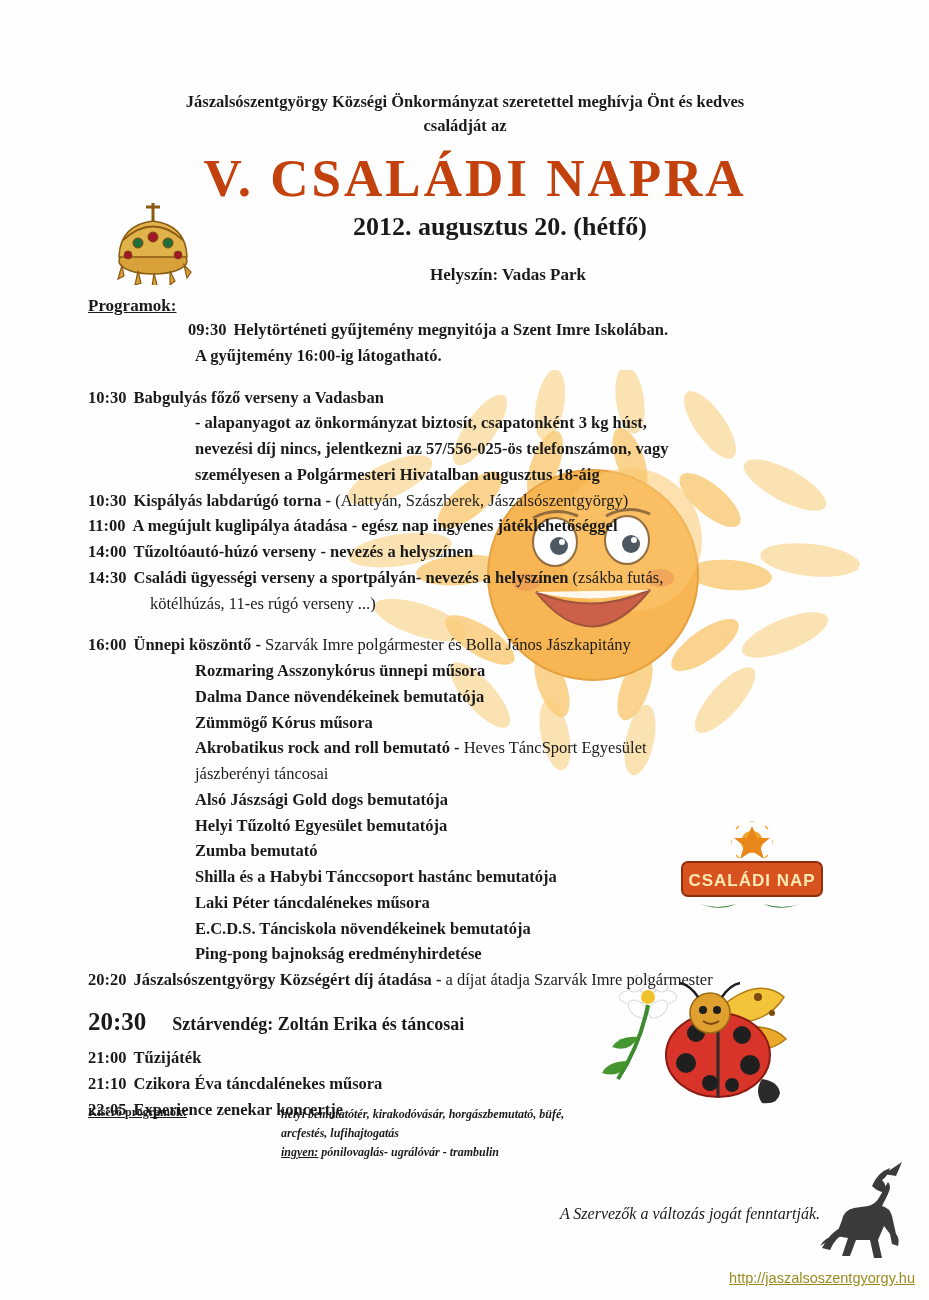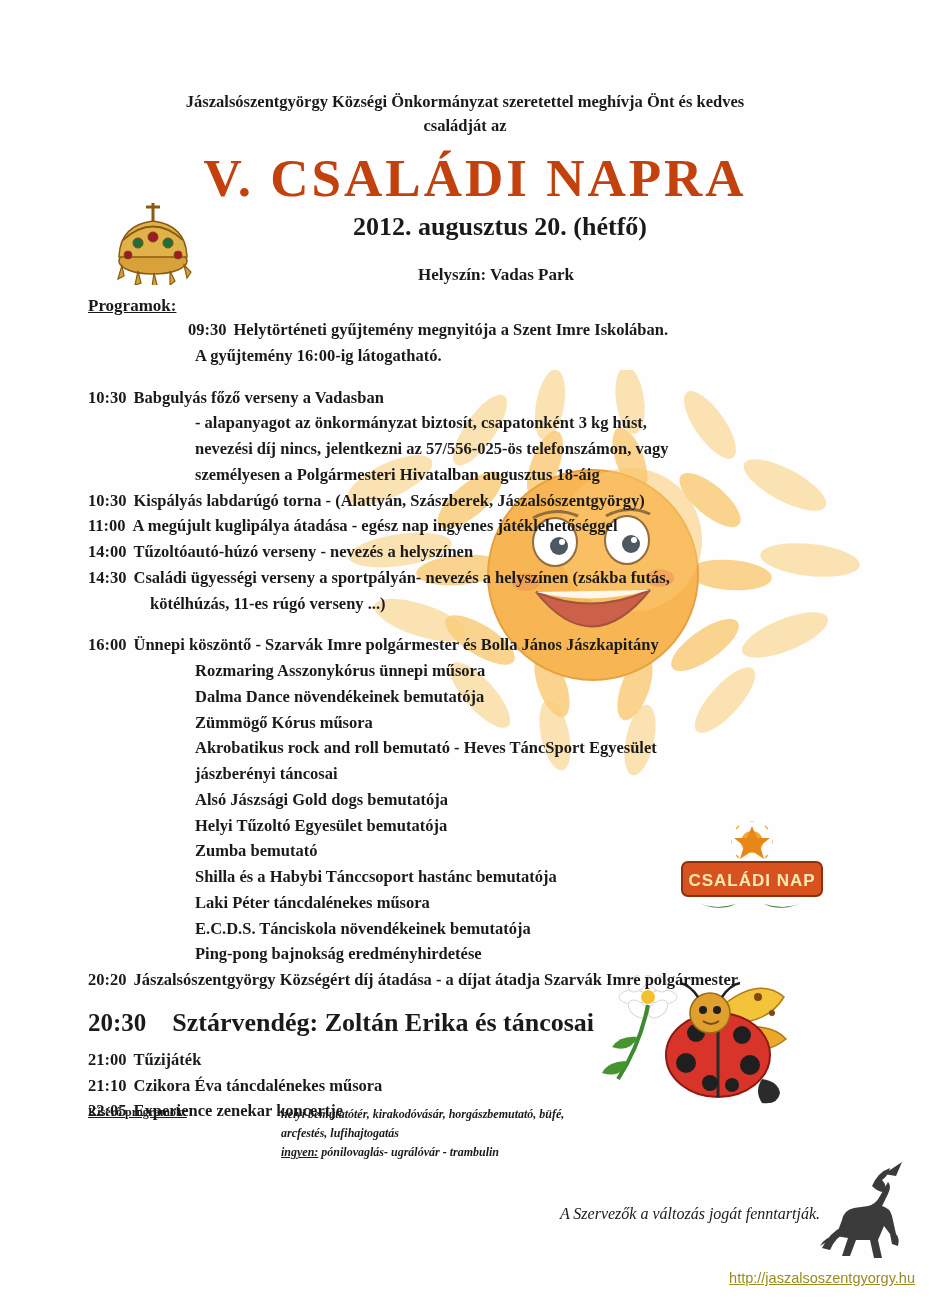--- a/index.html
+++ b/index.html
@@ -59,21 +59,21 @@
   }
   #date-line {
     position: absolute;
     left: 180px; top: 212px; width: 640px;
     text-align: center;
     font-weight: bold;
     font-size: 26px;
   }
   #place-line {
     position: absolute;
-    left: 176px; top: 265px; width: 640px;
+    left: 188px; top: 265px; width: 640px;
     text-align: center;
     font-weight: bold;
     font-size: 17px;
   }
   #programs-label {
     position: absolute;
     left: 88px; top: 296px;
     font-weight: bold;
     font-size: 17px;
     text-decoration: underline;
@@ -91,29 +91,29 @@
     line-height: 1.5;
     margin-bottom: 1px;
   }
   .row .tm {
     font-weight: bold;
     white-space: nowrap;
     flex: 0 0 auto;
     margin-right: 7px;
   }
   .row .tx { font-weight: bold; }
-  .row .tx .reg { font-weight: bold; }
+  .row .tx .reg { font-weight: normal; }
   .row.indent { margin-left: 100px; }
   .row.indent3 { margin-left: 55px; }
   .gap { height: 16px; }
 
   
   .row.star { font-size: 25px; margin-top: 10px; margin-bottom: 6px; }
   .row.star .tm { font-size: 25px; margin-right: 26px; }
-  .row.star .tx { font-size: 26px; }
+  .row.star .tx { font-size: 18px; }
 
   
   #extra {
     position: absolute;
     left: 88px; top: 1105px; width: 780px;
     font-size: 12px;
   }
   #extra .head {
     font-weight: bold;
     text-decoration: underline;

